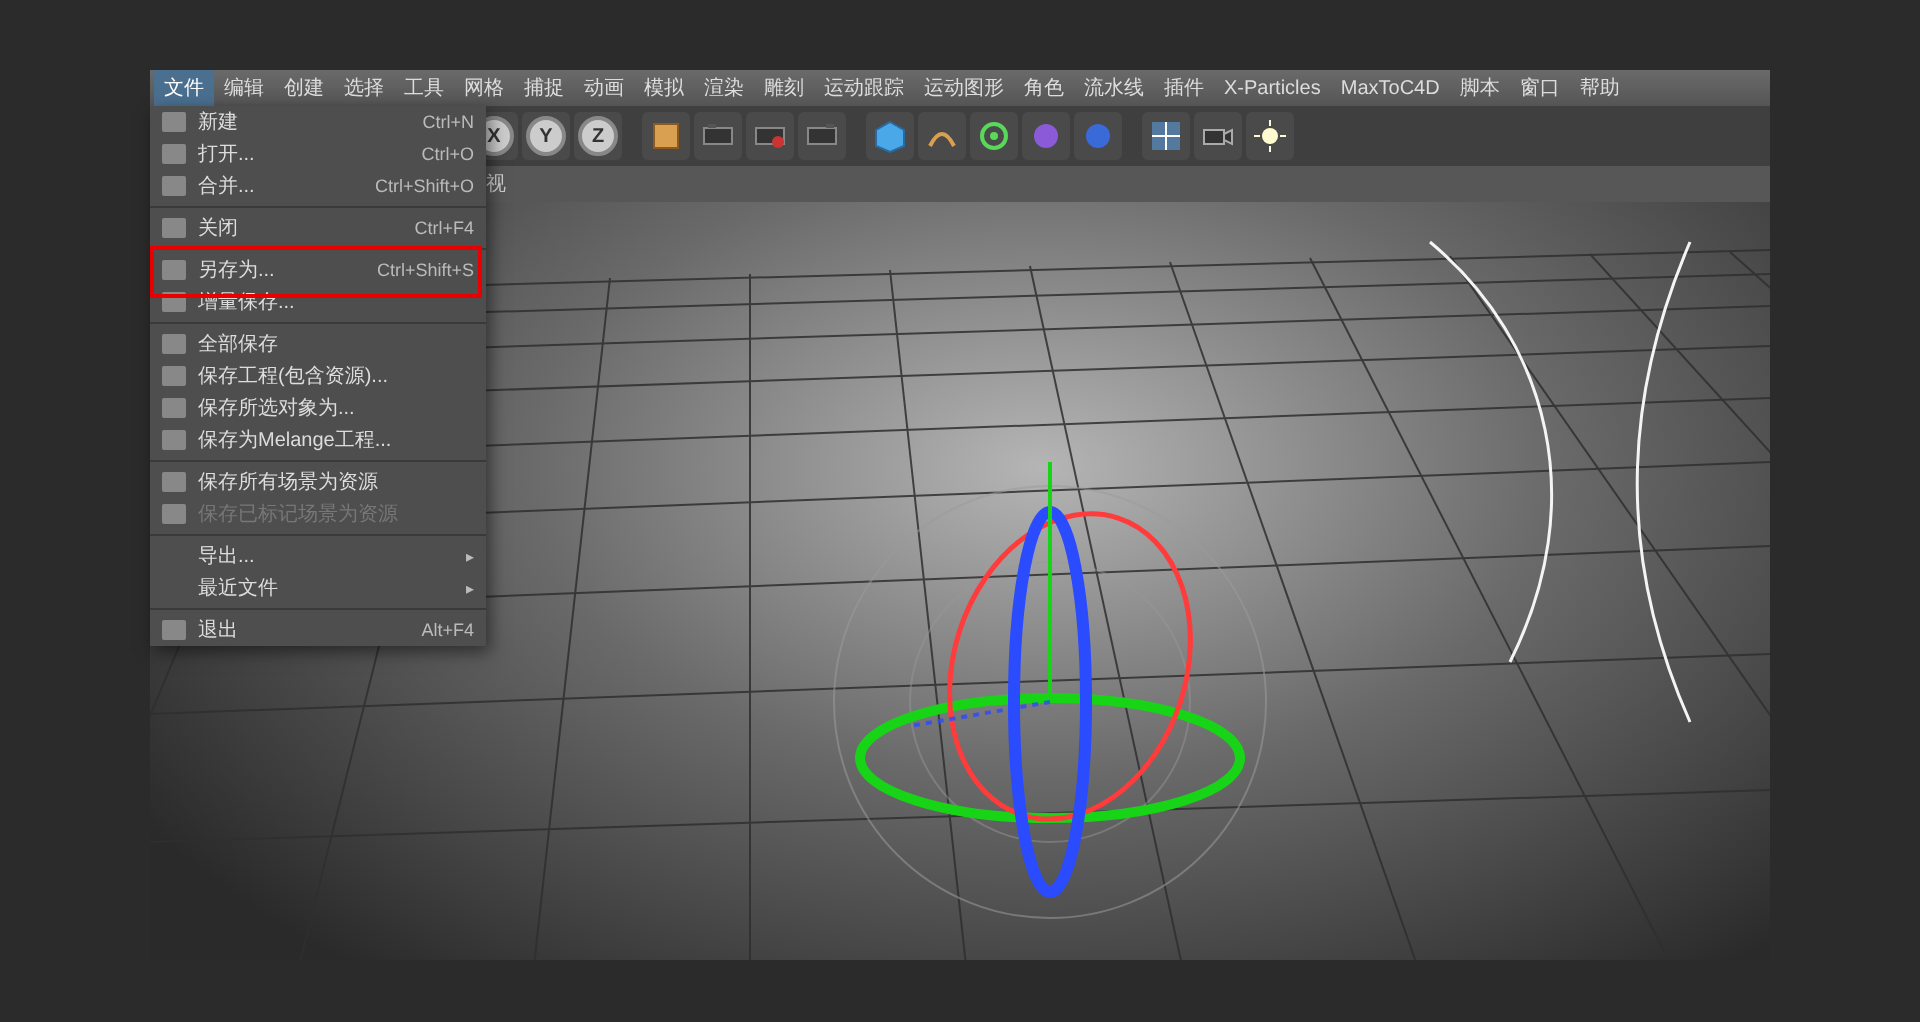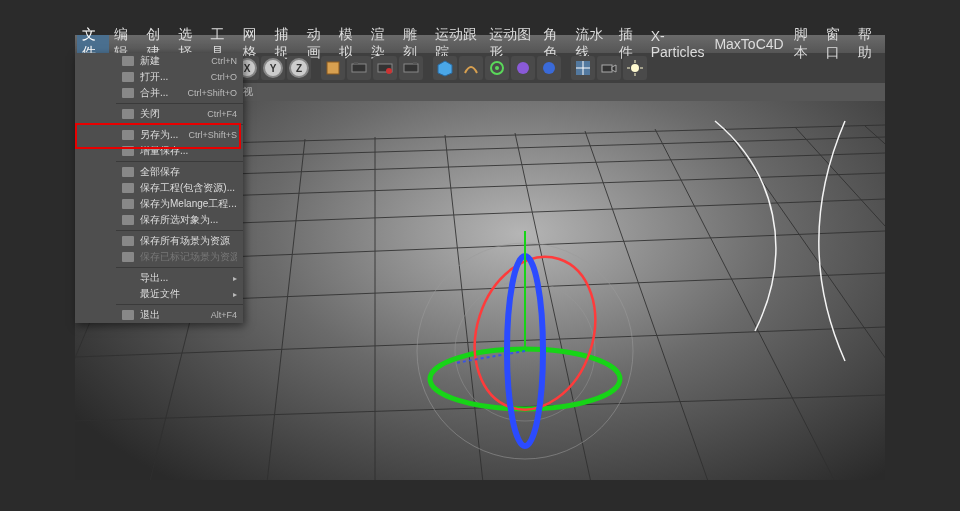--- a/index.html
+++ b/index.html
@@ -1,34 +1,34 @@
 <!DOCTYPE html>
 <html><head>
 <meta charset="utf-8">
 <style>
   * { margin: 0; padding: 0; box-sizing: border-box; font-family: "Microsoft YaHei", Arial, sans-serif; }
   body { background: #2b2b2b; width: 960px; height: 511px; overflow: hidden; position: relative; }
   .app-frame { position: absolute; left: 75px; top: 35px; width: 810px; height: 445px; background: #3a3a3a; }
-  .menubar { height: 18px; background: linear-gradient(#6a6a6a,#555); display: flex; align-items: center; font-size: 14px; color: #ddd; padding-left: 2px; }
+  .menubar { height: 18px; background: linear-gradient(#6a6a6a,#555); display: flex; align-items: center; font-size: 10px; color: #ddd; padding-left: 2px; }
   .menubar .mitem { padding: 0 5px; height: 100%; display: flex; align-items: center; cursor: default; }
   .menubar .mitem.active { background: #4a6f8f; color: #fff; }
   .toolbar { height: 30px; background: #3f3f3f; display: flex; align-items: center; padding-left: 160px; gap: 2px; }
   .toolbar .spacer { width: 6px; }
   .tbtn { width: 24px; height: 24px; border-radius: 3px; display: flex; align-items: center; justify-content: center; background: #4a4a4a; }
   .xyz { width: 20px; height: 20px; border-radius: 50%; border: 2px solid #888; background: #ccc; font-size: 10px; font-weight: bold; color: #333; display: flex; align-items: center; justify-content: center; }
   .tabbar { height: 18px; background: #575757; display: flex; align-items: center; font-size: 10px; color: #ccc; padding-left: 150px; }
   .tabbar .tab { padding: 0 8px; }
   .viewport { position: relative; height: calc(100% - 66px); background: radial-gradient(ellipse 70% 90% at 55% 35%, #b5b5b5 0%, #6a6a6a 45%, #2a2a2a 95%); overflow: hidden; }
   .viewport svg { position: absolute; inset: 0; width: 100%; height: 100%; }
   .leftcol { position: absolute; left: 0; top: 66px; bottom: 0; width: 20px; background: #3a3a3a; display: flex; flex-direction: column; gap: 4px; padding-top: 260px; align-items: center; }
   .leftcol .lico { width: 18px; height: 18px; background: #555; border-radius: 2px; }
   .lico.a { background: linear-gradient(135deg,#55a,#99c); }
   .lico.b { background: linear-gradient(135deg,#a60,#fc6); }
   
-  .dropdown { position: absolute; left: 0; top: 18px; width: 168px; background: #4e4e4e; color: #ddd; font-size: 10px; box-shadow: 2px 3px 8px rgba(0,0,0,.5); z-index: 10; padding-left: 41px; }
+  .dropdown { position: absolute; left: 0; top: 18px; width: 168px; background: #4e4e4e; color: #ddd; font-size: 10px; box-shadow: 2px 3px 8px rgba(0,0,0,.5); z-index: 10; }
   .dropdown .row { display: flex; align-items: center; height: 16px; padding: 0 6px 0 4px; position: relative; }
   .dropdown .row .ic { width: 16px; height: 14px; margin-right: 4px; display: flex; align-items: center; justify-content: center; }
   .dropdown .row .ic span { width: 12px; height: 10px; background: #888; border-radius: 1px; display:block; }
   .dropdown .row .lbl { flex: 1; white-space: nowrap; overflow: hidden; }
   .dropdown .row .sc { color: #bbb; font-size: 9px; }
   .dropdown .row .arrow { font-size: 8px; color: #bbb; margin-left: 4px; }
   .dropdown .row.disabled { color: #777; }
   .dropdown .sep { height: 1px; background: #3a3a3a; margin: 2px 0; }
   .highlight-box { position: absolute; border: 2px solid #e80000; pointer-events: none; z-index: 20; }
   .hb1 { left: 0px; top: 88px; width: 166px; height: 26px; }
@@ -273,27 +273,27 @@
       <div class="row">
         <div class="ic ic-orange">
           <span></span>
         </div>
         <div class="lbl">保存工程(包含资源)...</div>
       </div>
       <div class="row">
         <div class="ic ic-gray">
           <span></span>
         </div>
+        <div class="lbl">保存所选对象为...</div>
+      </div>
+      <div class="row">
+        <div class="ic ic-gray">
+          <span></span>
+        </div>
         <div class="lbl">保存为Melange工程...</div>
-      </div>
-      <div class="row">
-        <div class="ic ic-gray">
-          <span></span>
-        </div>
-        <div class="lbl">保存所选对象为...</div>
       </div>
       <div class="sep"></div>
       <div class="row">
         <div class="ic ic-green">
           <span></span>
         </div>
         <div class="lbl">保存所有场景为资源</div>
       </div>
       <div class="row disabled">
         <div class="ic ic-gray">

